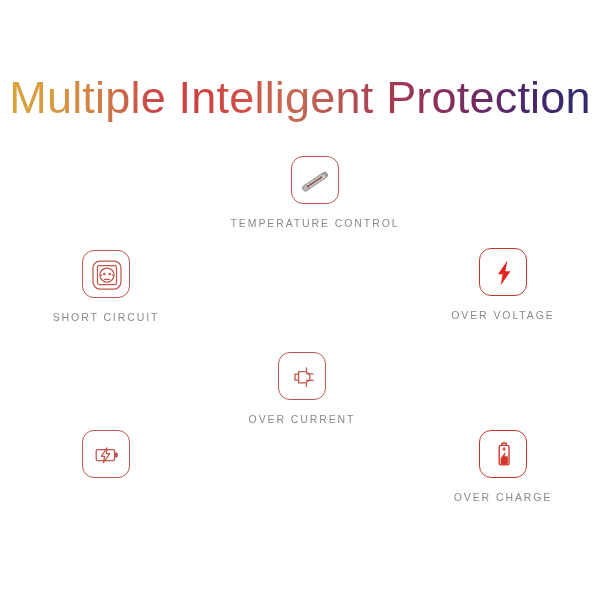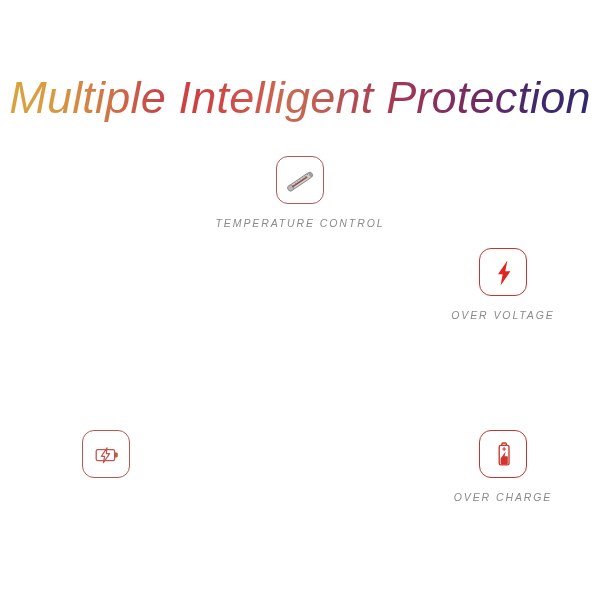--- a/index.html
+++ b/index.html
@@ -10,21 +10,20 @@
   }
   body {
     font-family: "Liberation Sans", sans-serif;
   }
   #page {
     position: relative;
     width: 600px;
     height: 600px;
     background: #ffffff;
     overflow: hidden;
-    font-style: italic;
   }
 
   
   .title {
     position: absolute;
     left: 0;
     top: 72px;
     width: 600px;
     text-align: center;
     font-family: "Liberation Sans", sans-serif;
@@ -83,21 +82,21 @@
     margin-top: 9px;
     font-family: "Liberation Sans", sans-serif;
     font-size: 10.5px;
     letter-spacing: 1.9px;
     color: #8a8a8a;
     white-space: nowrap;
     text-transform: uppercase;
   }
 
   
-  #f-temperature  { left: 300px; top: 156px; }
+  #f-temperature  { left: 315px; top: 156px; }
   #f-short        { left: 106px; top: 250px; }
   #f-overvoltage  { left: 503px; top: 248px; }
   #f-overcurrent  { left: 302px; top: 352px; }
   #f-overdischarge{ left: 106px; top: 430px; }
   #f-overcharge   { left: 503px; top: 430px; }
 </style>
 </head>
 <body>
 
 <div id="page">
@@ -124,30 +123,58 @@
             <line x1="33" y1="21.6" x2="33" y2="22.9"></line>
           </g>
 
           <rect x="34.6" y="21.8" width="2.6" height="4.4" rx="1.2" fill="#a6a3a0" stroke="#8e8c8a" stroke-width="0.8"></rect>
         </g>
       </svg>
     </div>
     <div class="feature-label">TEMPERATURE CONTROL</div>
   </div>
 
+  <div class="feature" id="f-short">
+    <div class="icon-box soft">
+      <svg width="48" height="48" viewBox="0 0 48 48" fill="none" stroke="#c0584f" stroke-width="1.25">
+        <rect x="10" y="10" width="28" height="28" rx="7"></rect>
+        <rect x="14.5" y="14.5" width="19" height="19" rx="1.5"></rect>
+        <circle cx="24" cy="24" r="7"></circle>
+        <circle cx="21.3" cy="23" r="1.35" fill="#c0584f" stroke="none"></circle>
+        <circle cx="26.7" cy="23" r="1.35" fill="#c0584f" stroke="none"></circle>
+        <path d="M21.6 28.4 h4.8" stroke-linecap="round"></path>
+        <path d="M17.3 24 h1.6 M29.1 24 h1.6" stroke-linecap="round"></path>
+      </svg>
+    </div>
+    <div class="feature-label">SHORT CIRCUIT</div>
+  </div>
 
   <div class="feature" id="f-overvoltage">
     <div class="icon-box">
       <svg width="48" height="48" viewBox="0 0 48 48">
         <path d="M27.4 11.5 L18.0 25.2 L22.6 25.2 L20.6 36.5 L30.4 22.3 L25.3 22.3 Z" fill="#e0261f"></path>
       </svg>
     </div>
     <div class="feature-label">OVER VOLTAGE</div>
   </div>
 
+  <div class="feature" id="f-overcurrent">
+    <div class="icon-box soft">
+      <svg width="48" height="48" viewBox="0 0 48 48" fill="none" stroke="#c0584f" stroke-width="1.3" stroke-linecap="round" stroke-linejoin="round">
+
+        <path d="M19.6 18.6 h5.8 a5.6 5.6 0 0 1 5.6 5.6 a5.6 5.6 0 0 1 -5.6 5.6 h-5.8 Z"></path>
+
+        <path d="M19.6 21.2 h-3.6 v6 h3.6"></path>
+
+        <path d="M27.4 18.6 v-3.6 M27.4 29.8 v3.6"></path>
+        <path d="M27.4 20.9 h6.6 M27.4 27.4 h6.6"></path>
+      </svg>
+    </div>
+    <div class="feature-label">OVER CURRENT</div>
+  </div>
 
   <div class="feature" id="f-overdischarge">
     <div class="icon-box soft">
       <svg width="48" height="48" viewBox="0 0 48 48" fill="none" stroke="#c0584f" stroke-width="1.3" stroke-linejoin="round">
         <rect x="13.2" y="18.6" width="18.4" height="11" rx="1.6"></rect>
         <path d="M31.6 21.6 h1.9 a1.3 1.3 0 0 1 1.3 1.3 v2.2 a1.3 1.3 0 0 1 -1.3 1.3 h-1.9 Z" fill="#c0584f" stroke="none"></path>
         <path d="M24.0 16.8 L18.3 25.3 L21.6 25.3 L20.4 31.6 L26.6 22.6 L23.3 22.6 Z" stroke-width="1.2"></path>
       </svg>
     </div>
   </div>

